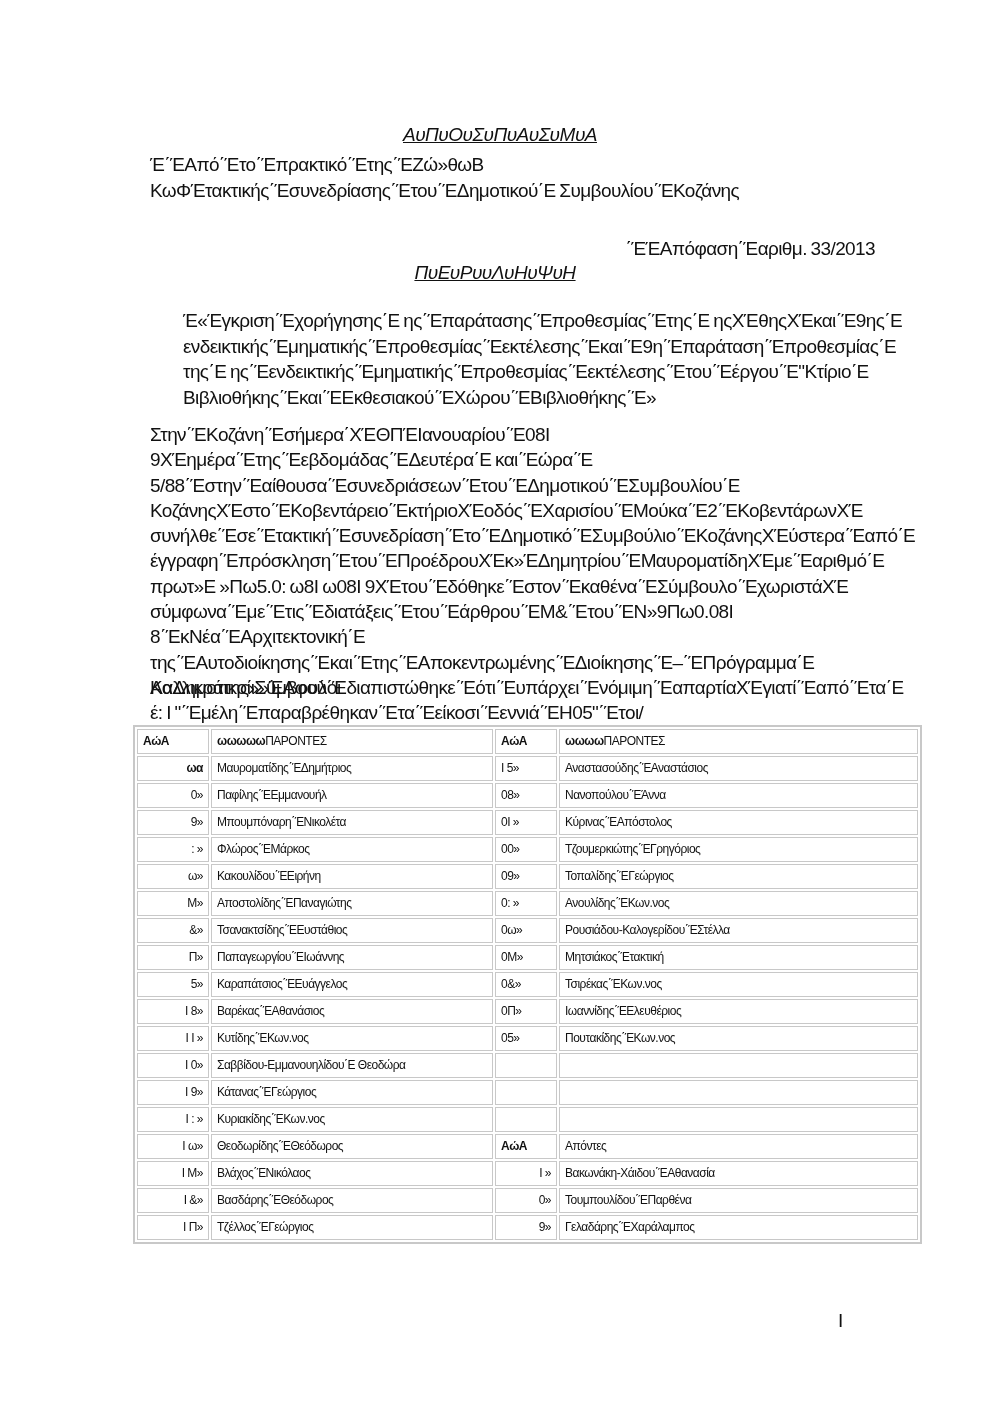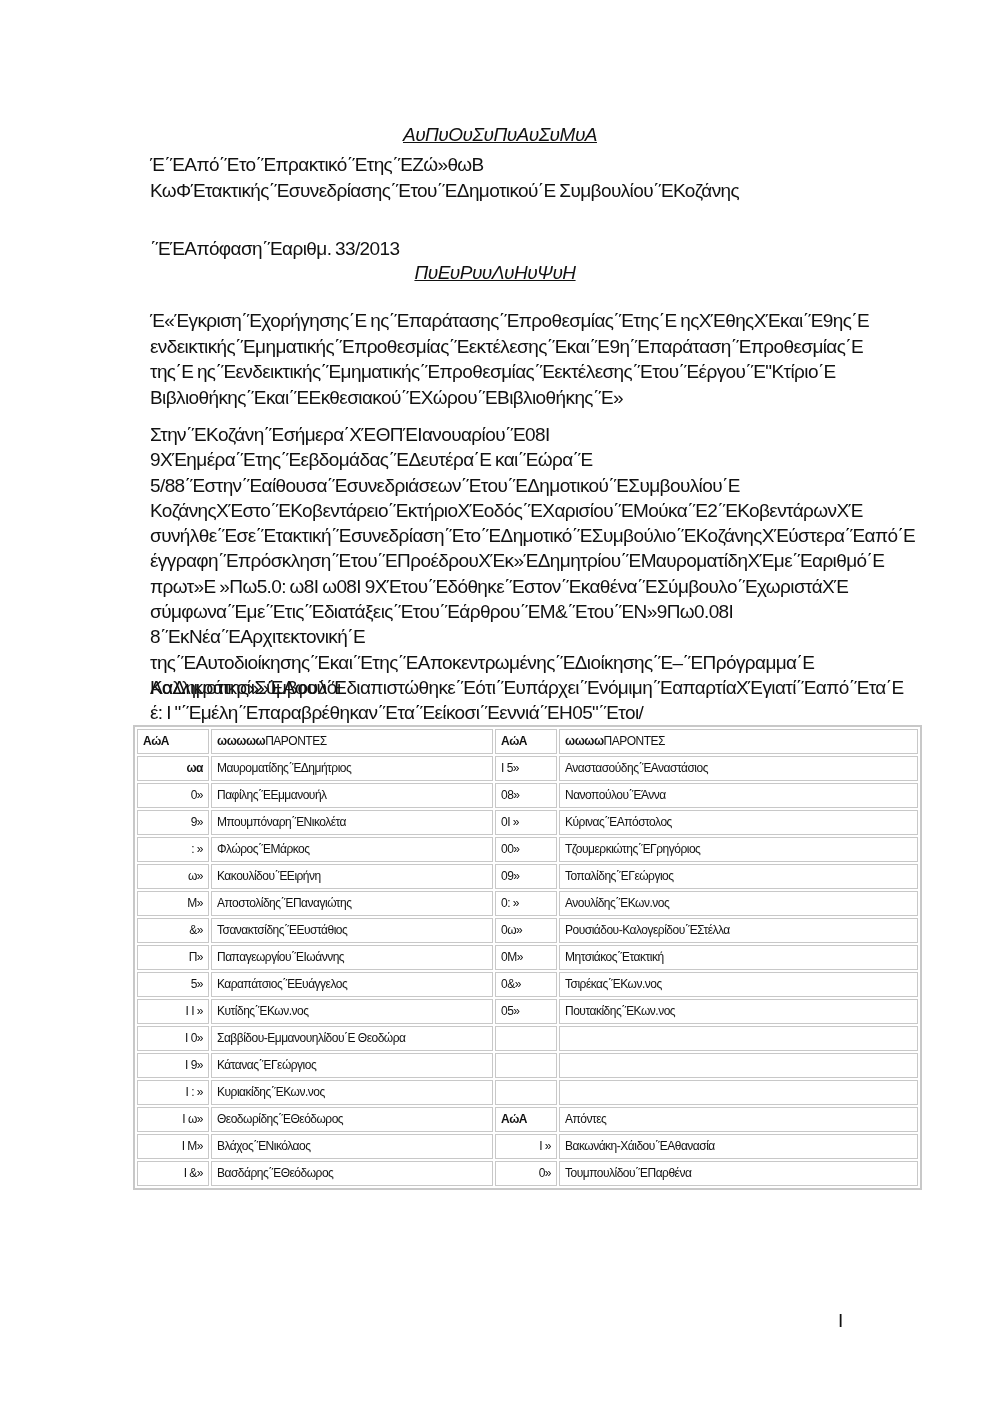--- a/index.html
+++ b/index.html
@@ -4,22 +4,22 @@
 <style>
   html, body { margin: 0; padding: 0; background: #ffffff; }
   body { width: 1000px; height: 1415px; position: relative; font-family: "Liberation Sans", sans-serif; color: #111; }
   .page { position: absolute; left: 0; top: 0; width: 1000px; height: 1415px; }
   .title { position: absolute; left: 0; width: 1000px; text-align: center; font-size: 19px; letter-spacing: -0.5px; }
   .title span { text-decoration: underline; font-style: italic; }
   #doc-title { top: 124px; }
   #subject-title { top: 262px; left: 0; width: 990px; }
   .para { position: absolute; left: 150px; width: 725px; font-size: 19px; line-height: 25.5px; letter-spacing: -0.6px; word-spacing: -1px; }
   #header-para { top: 152px; }
-  #decision-no { top: 236px; }
-  #subject-para { top: 308px; }
+  #decision-no { top: 236px; text-align: right; }
+  #subject-para { top: 308px; margin-left: 33px; }
   #body-para { top: 422px; line-height: 25.3px; }
   #members-heading { position: absolute; left: 150px; top: 677px; font-size: 19px; letter-spacing: -0.3px; }
   table.members { position: absolute; left: 133px; top: 725px; width: 789px; border-collapse: separate; border-spacing: 2px; border: 2px solid #c8c8c8; font-size: 12px; letter-spacing: -0.5px; }
   table.members td { border: 1.5px solid #c8c8c8; padding: 0 5px; height: 23px; line-height: 23px; vertical-align: top; }
   td.num { width: 60px; text-align: right; }
   td.num.left { text-align: left; }
   td.name { width: 270px; }
   td.num2 { width: 50px; }
   td.name2 { }
   td.hdr { font-weight: normal; }
@@ -100,20 +100,26 @@
           <td class="num2">0Μ»</td>
           <td class="name2">Μητσιάκος΄Έτακτική</td>
         </tr>
         <tr>
           <td class="num">5»</td>
           <td class="name">Καραπάτσιος΄ΈΕυάγγελος</td>
           <td class="num2">0&amp;»</td>
           <td class="name2">Τσιρέκας΄ΈΚων.νος</td>
         </tr>
         <tr>
+          <td class="num">Ι 8»</td>
+          <td class="name">Βαρέκας΄ΈΑθανάσιος</td>
+          <td class="num2">0Π»</td>
+          <td class="name2">Ιωαννίδης΄ΈΕλευθέριος</td>
+        </tr>
+        <tr>
           <td class="num">Ι Ι »</td>
           <td class="name">Κυτίδης΄ΈΚων.νος</td>
           <td class="num2">05»</td>
           <td class="name2">Πουτακίδης΄ΈΚων.νος</td>
         </tr>
         <tr>
           <td class="num">Ι 0»</td>
           <td class="name">Σαββίδου-Εμμανουηλίδου΄Ε Θεοδώρα</td>
           <td class="num2"></td>
           <td class="name2"></td>
@@ -141,17 +147,23 @@
           <td class="name">Βλάχος΄ΈΝικόλαος</td>
           <td class="num2 num">Ι »</td>
           <td class="name2">Βακωνάκη-Χάιδου΄ΈΑθανασία</td>
         </tr>
         <tr>
           <td class="num">Ι &amp;»</td>
           <td class="name">Βασδάρης΄ΈΘεόδωρος</td>
           <td class="num2 num">0»</td>
           <td class="name2">Τουμπουλίδου΄ΈΠαρθένα</td>
         </tr>
+        <tr>
+          <td class="num">Ι Π»</td>
+          <td class="name">Τζέλλος΄ΈΓεώργιος</td>
+          <td class="num2 num">9»</td>
+          <td class="name2">Γελαδάρης΄ΈΧαράλαμπος</td>
+        </tr>
       </tbody>
   </table>
 
   <div id="page-number">Ι</div>
 </div>
 
 </body></html>

